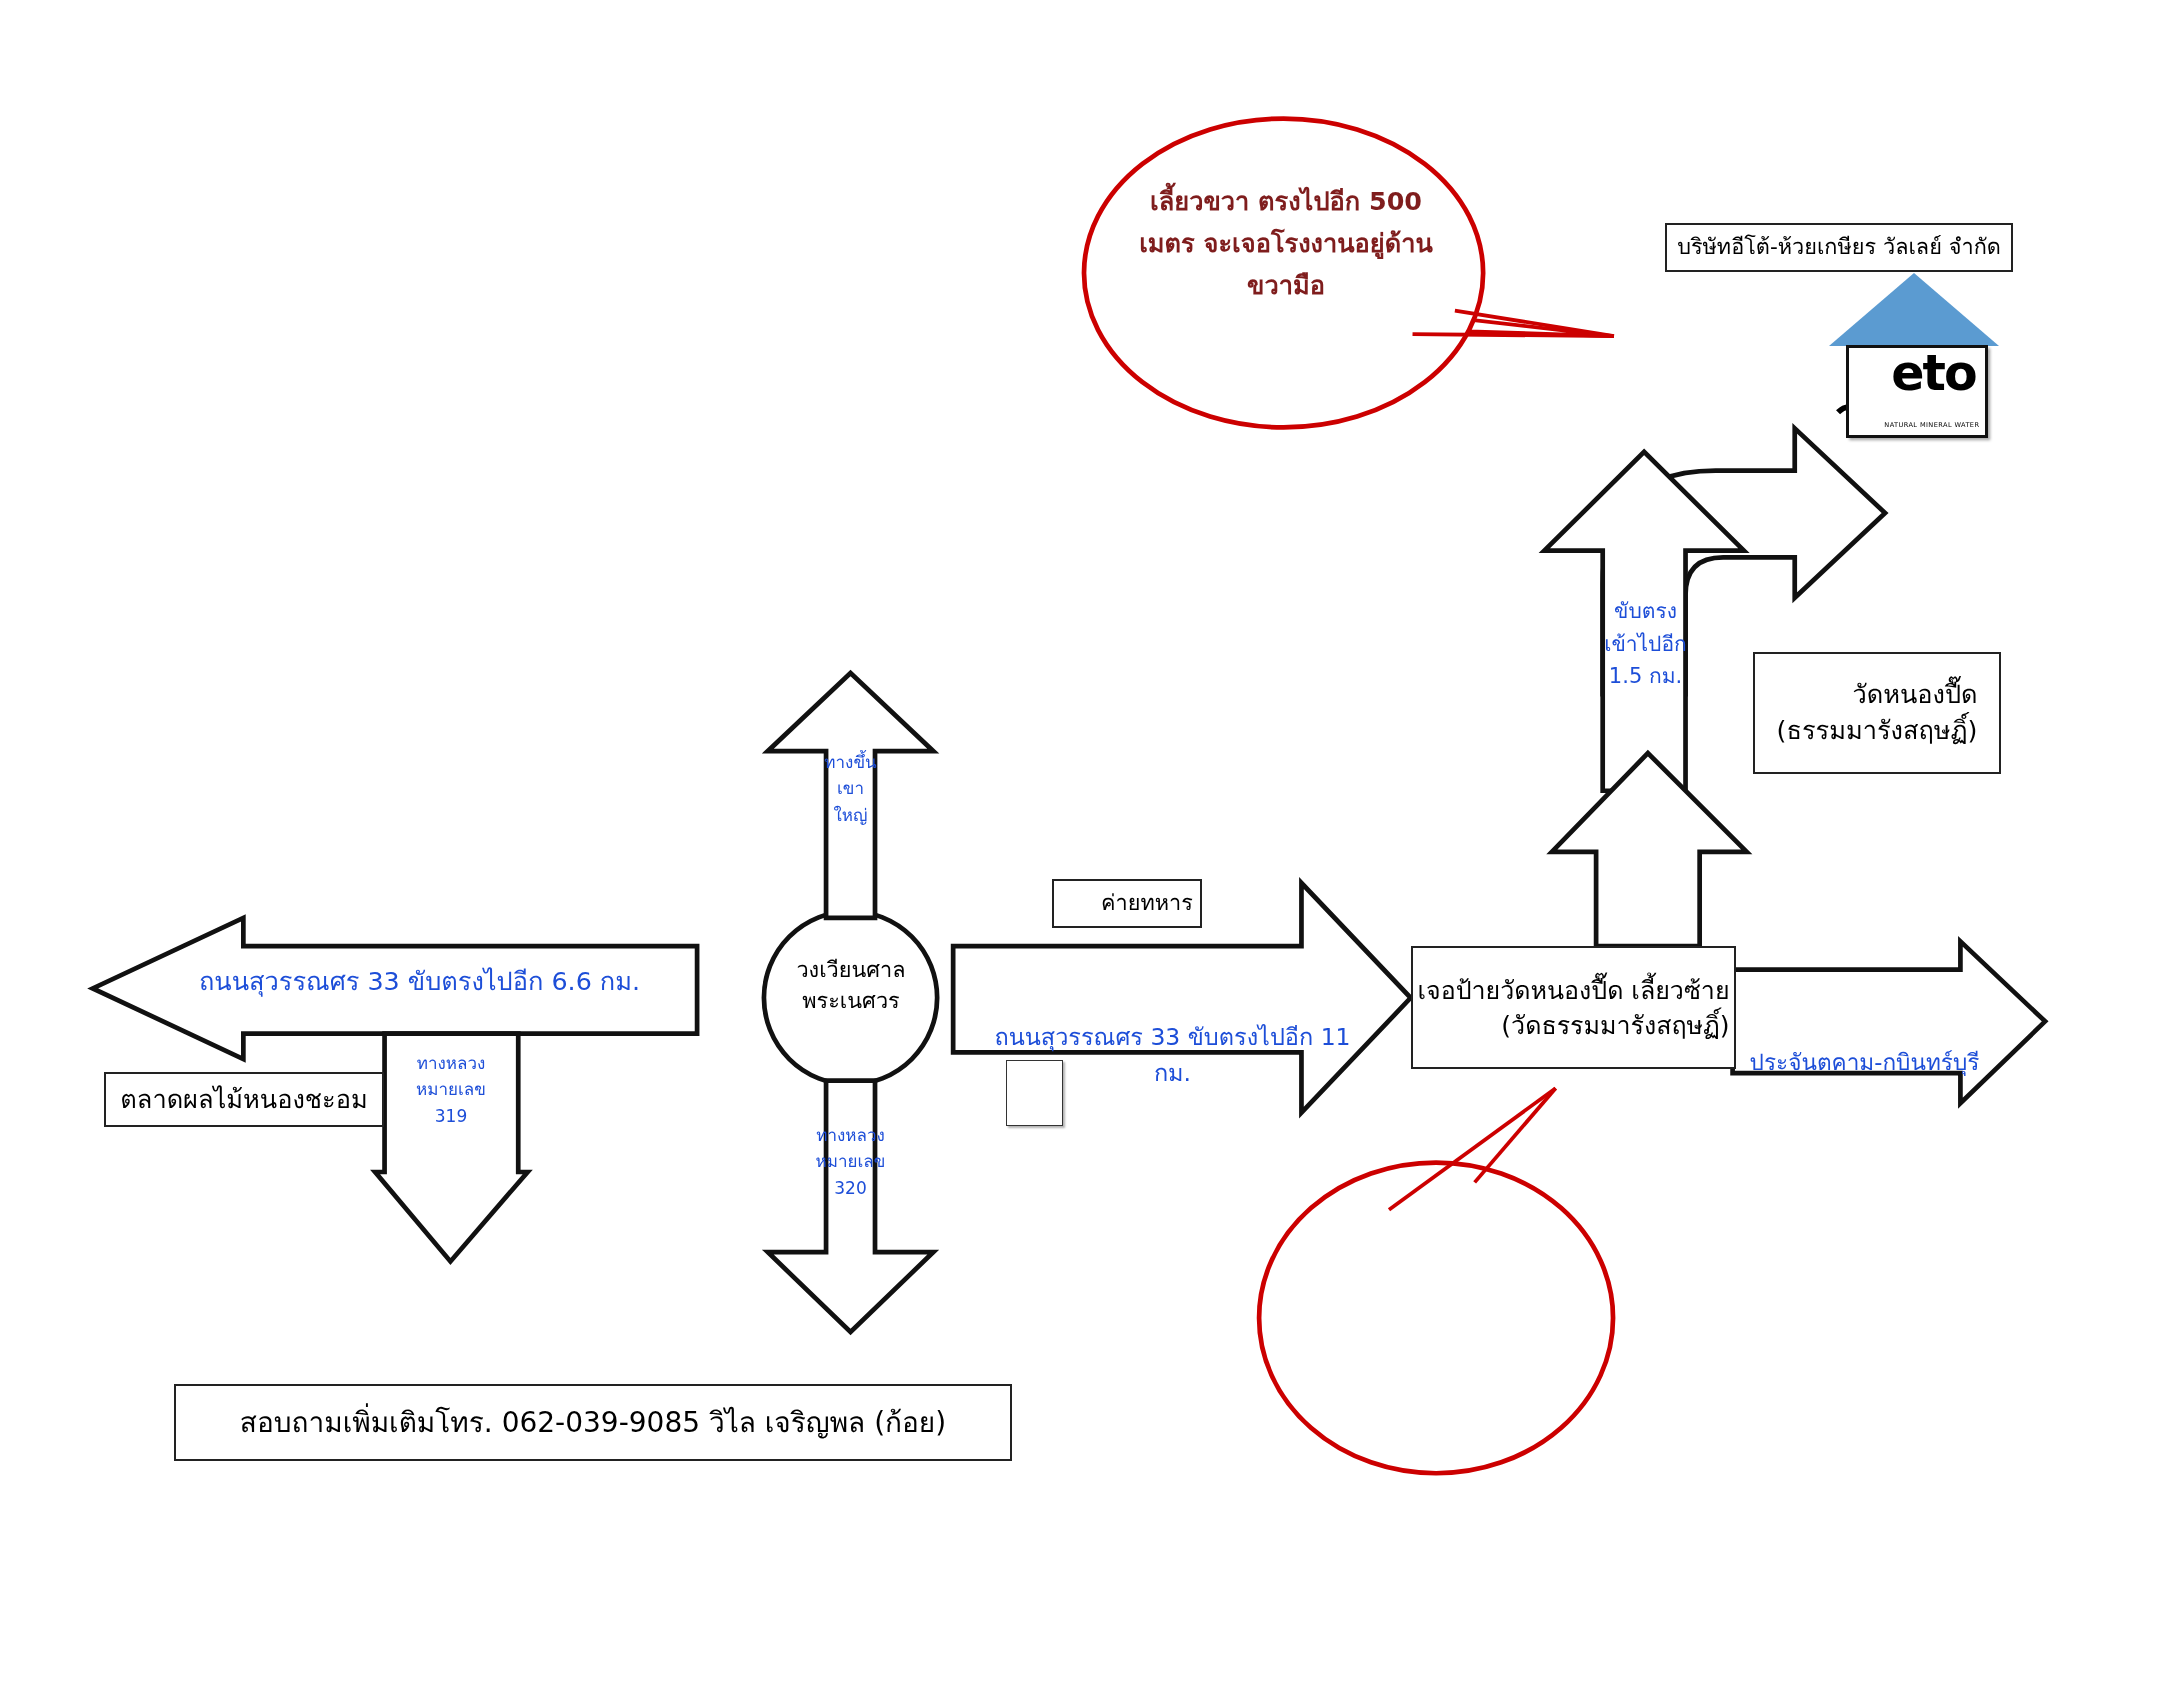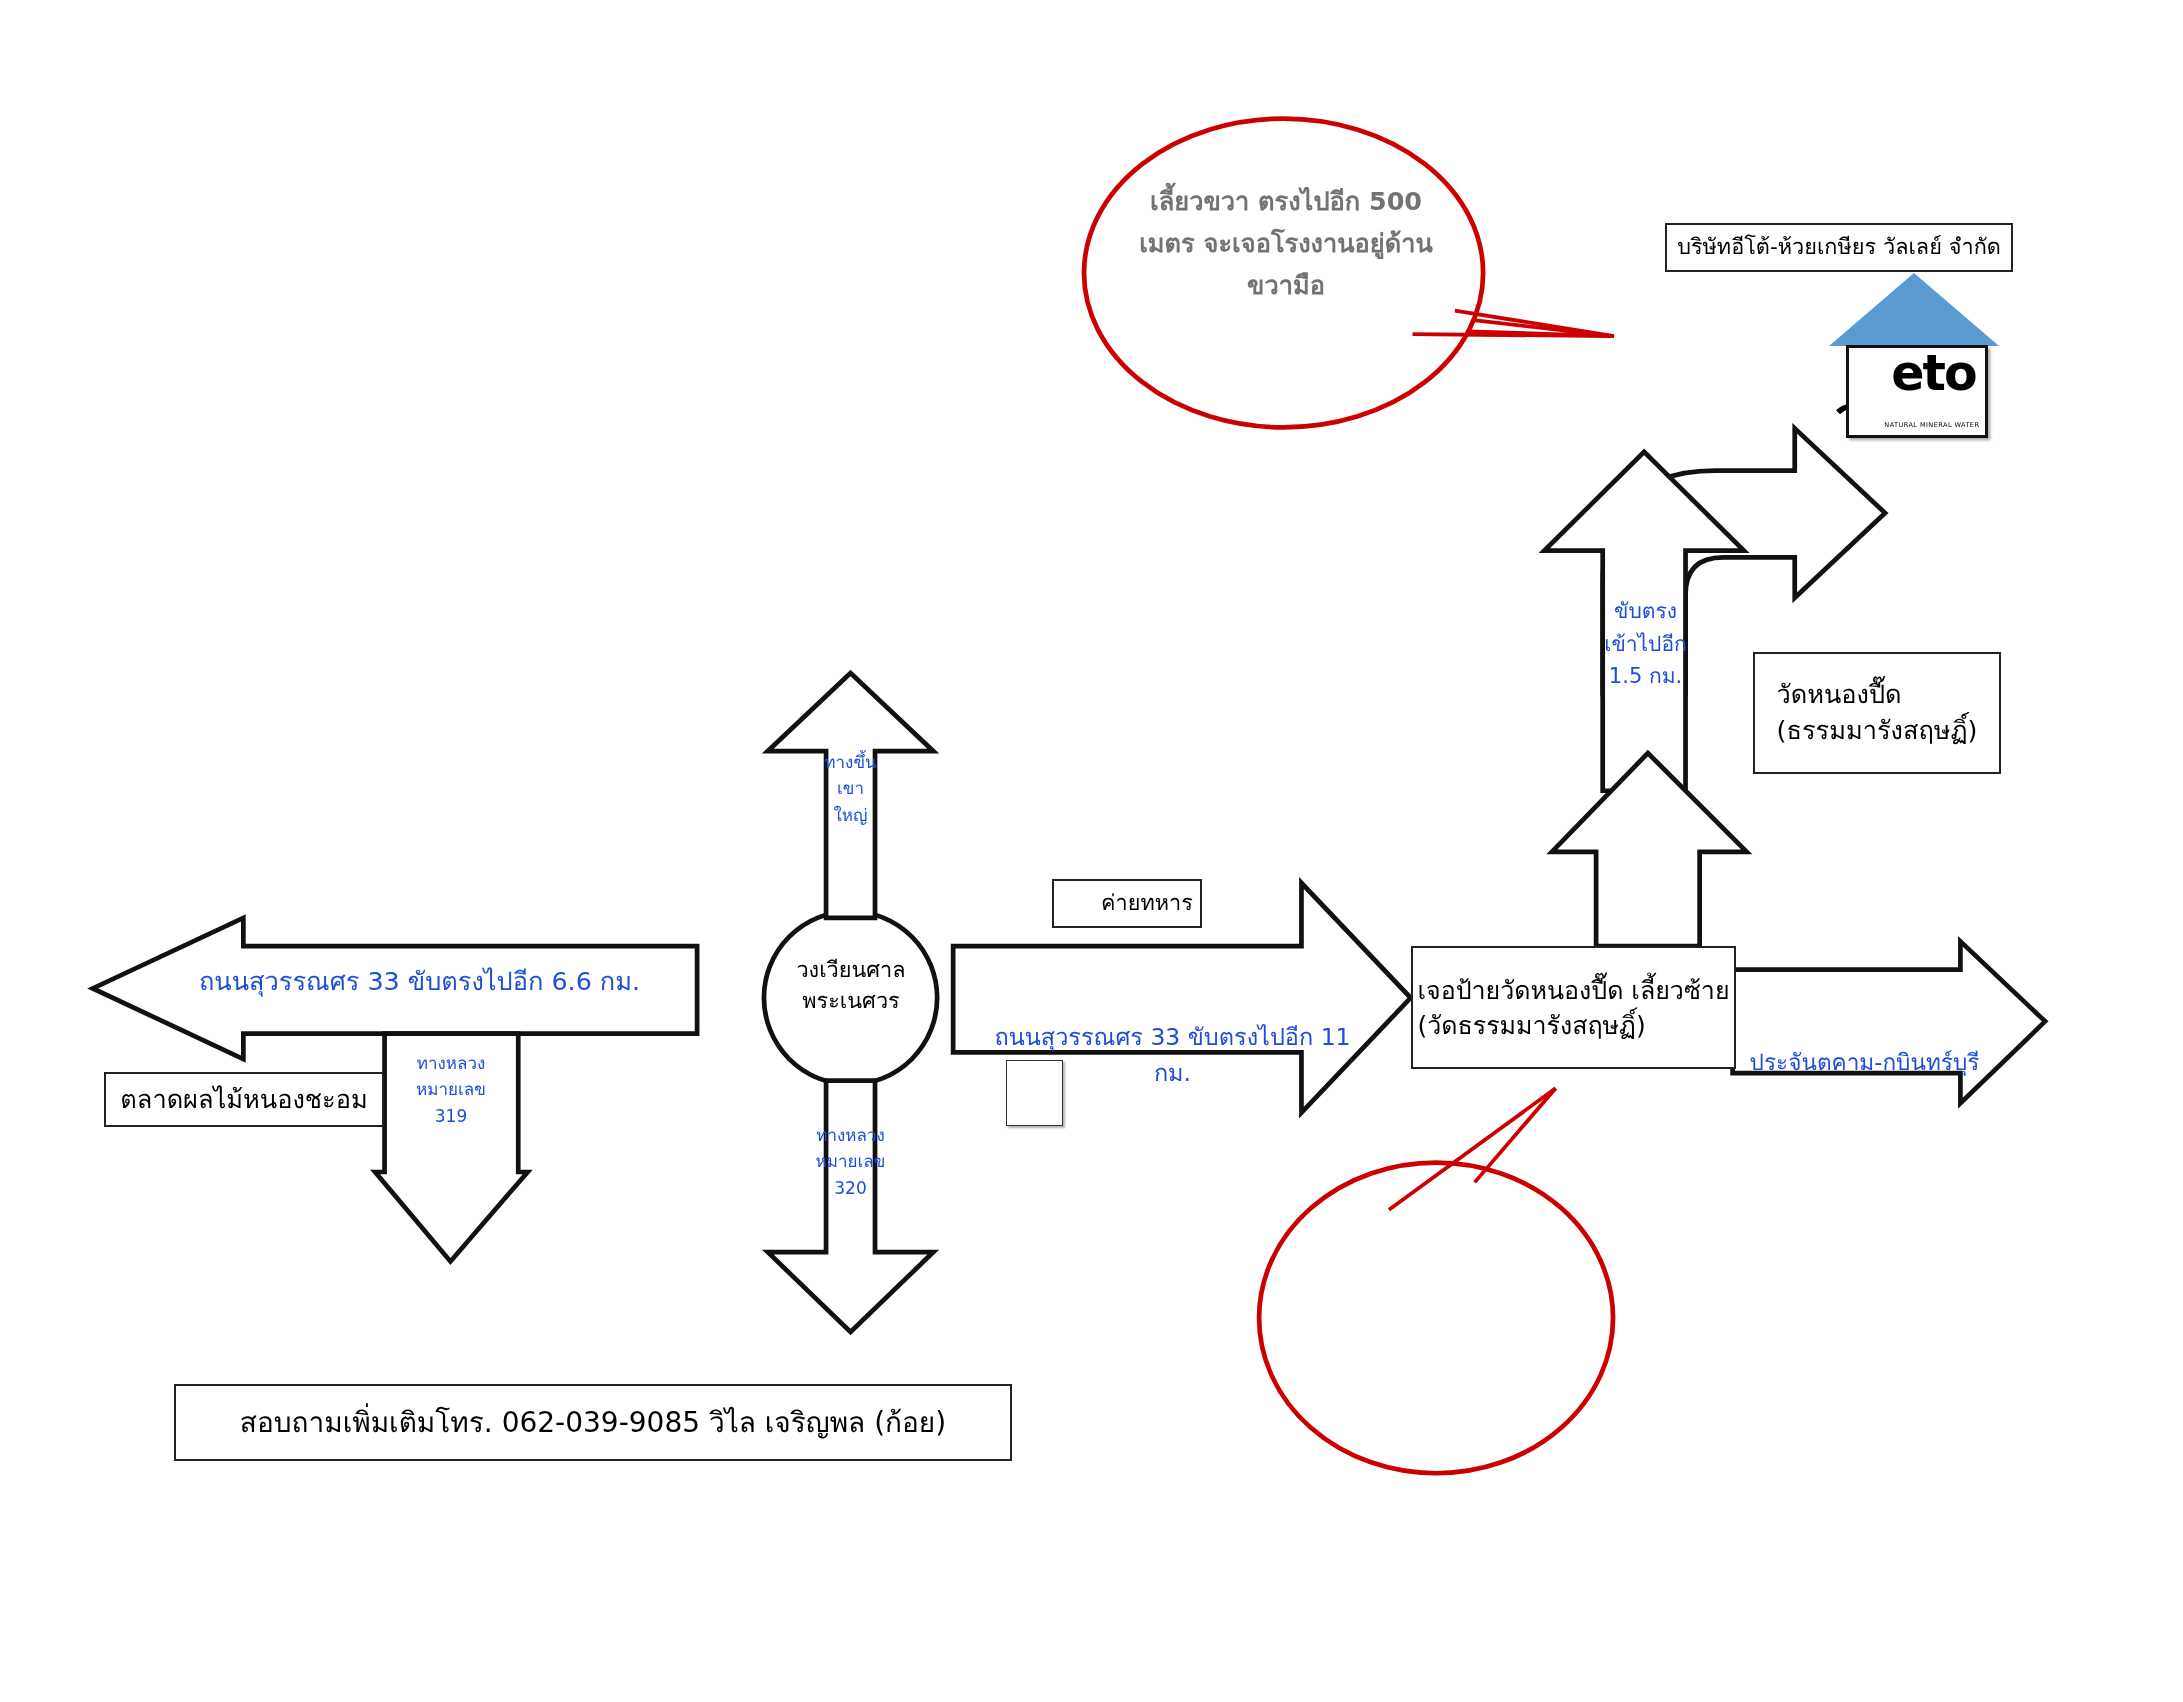--- a/index.html
+++ b/index.html
@@ -32,28 +32,28 @@
     white-space: pre-line;
     pointer-events: none;
   }
   .boxed {
     position: absolute;
     border: 2.8px solid #222;
     background: #fff;
     display: flex;
     align-items: center;
     justify-content: center;
-    text-align: left;
+    text-align: right;
     color: #000;
     box-sizing: border-box;
     line-height: 1.4;
   }
   .red-text {
     position: absolute;
-    color: #737373;
+    color: #7f1d1d;
     text-align: center;
     line-height: 1.65;
     white-space: pre-line;
     font-weight: bold;
     pointer-events: none;
   }
   .arrow-txt {
     position: absolute;
     color: #1d4ed8;
     text-align: center;

